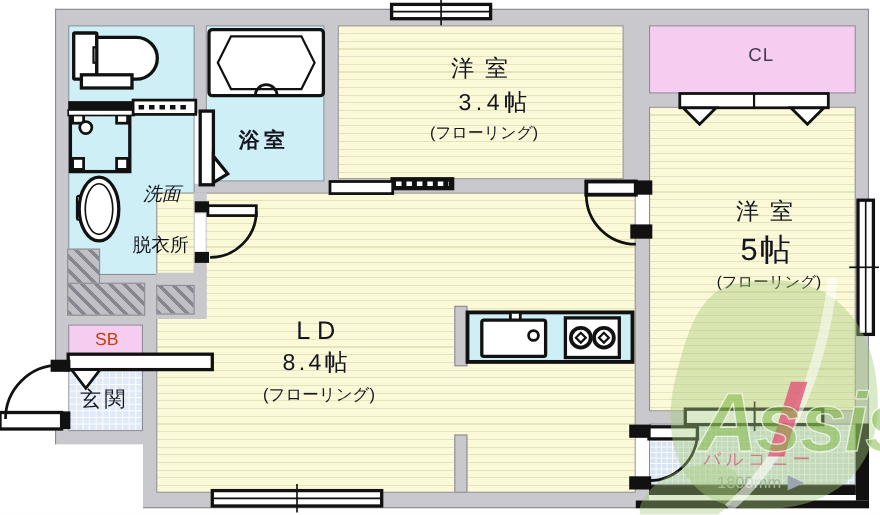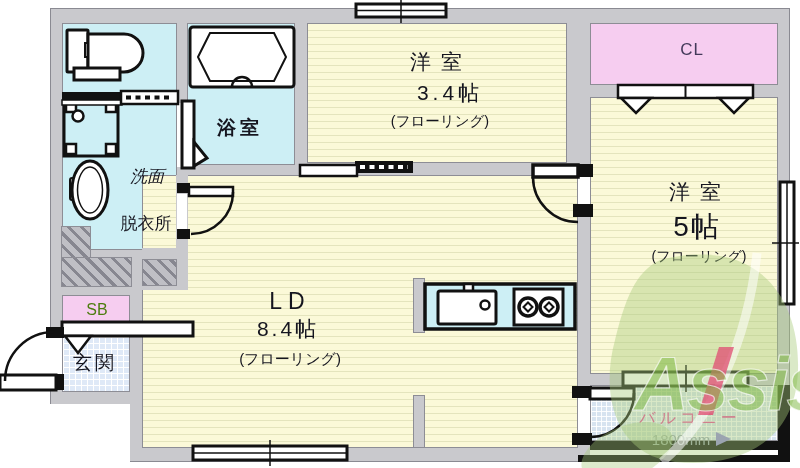--- a/index.html
+++ b/index.html
@@ -191,21 +191,21 @@
   <div class="lbl" style="left:699px;top:257px;font-size:14px;">(フローリング)</div>
 
   <div class="lbl" style="left:290px;top:301px;font-size:23px;letter-spacing:6px;">LD</div>
   <div class="lbl" style="left:288px;top:329px;font-size:21px;letter-spacing:3px;">8.4帖</div>
   <div class="lbl" style="left:290px;top:359px;font-size:15px;">(フローリング)</div>
 
   <div class="lbl" style="left:240px;top:128px;font-size:19px;letter-spacing:4px;font-weight:bold;">浴室</div>
   <div class="lbl" style="left:147px;top:176px;font-size:17px;font-style:italic;">洗面</div>
   <div class="lbl" style="left:146px;top:199px;font-size:17px;margin-top:24px;">脱衣所</div>
   <div class="lbl" style="left:692px;top:50px;font-size:17px;color:#433a5a;letter-spacing:1px;text-align:right;">CL</div>
-  <div class="lbl" style="left:97px;top:310px;font-size:16px;color:#4d7c0f;">SB</div>
+  <div class="lbl" style="left:97px;top:310px;font-size:16px;color:#c2410c;">SB</div>
   <div class="lbl" style="left:95px;top:363px;font-size:19px;letter-spacing:3px;">玄関</div>
   <div class="lbl" style="left:690px;top:418px;font-size:16px;letter-spacing:4px;color:#ec4899;">バルコニー</div>
   <div class="lbl" style="left:681px;top:439px;font-size:15px;color:#9ba4b0;">1800mm</div>
 
   <svg id="watermark" width="800" height="468" viewBox="0 0 800 468">
     <g>
       <path d="M660,260 C760,235 800,300 798,370 C796,445 735,468 675,462 C615,455 600,395 615,340 C625,300 635,272 660,260 Z" fill="#a6cb79" fill-opacity="0.42"></path>
       <ellipse cx="627" cy="452" rx="48" ry="26" transform="rotate(-22 627 452)" fill="#a6cb79" fill-opacity="0.38"></ellipse>
       <path d="M757,253 C748,340 712,420 662,462" stroke="#ffffff" stroke-opacity="0.55" stroke-width="9" fill="none"></path>
     </g>

